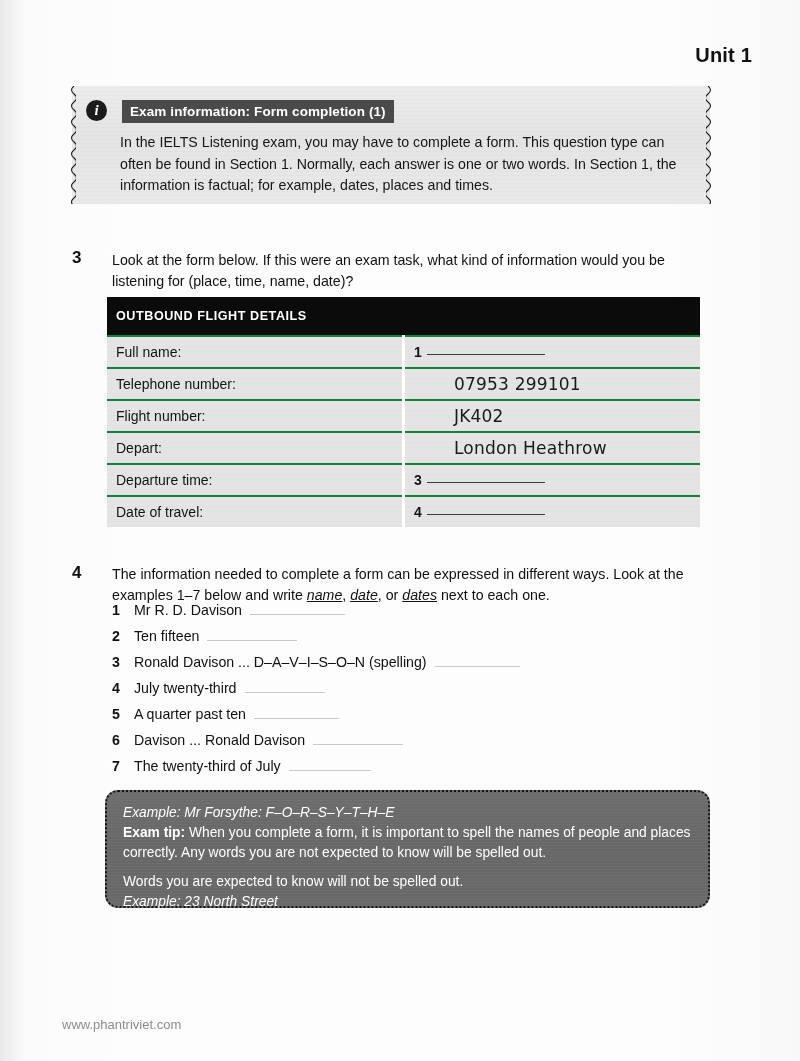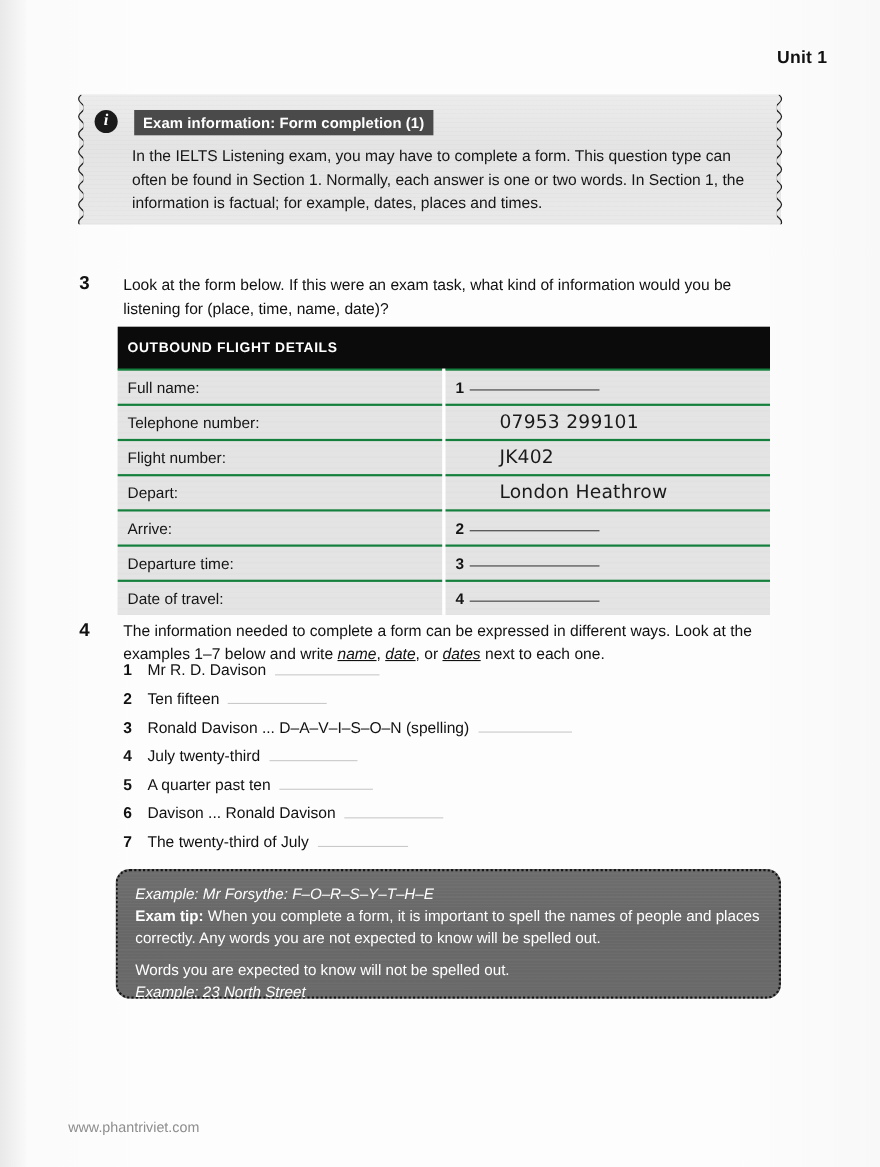--- a/index.html
+++ b/index.html
@@ -29,21 +29,21 @@
     left: 0; top: 0; bottom: 0; width: 26px;
     background: linear-gradient(90deg, rgba(0,0,0,0.07), rgba(0,0,0,0));
     pointer-events: none;
   }
 
   
   .unit-header {
     position: absolute;
     top: 44px;
     right: 48px;
-    font-size: 16px;
+    font-size: 20px;
     font-weight: bold;
     letter-spacing: 0.2px;
     color: #111;
   }
 
   
   .info-box {
     position: absolute;
     left: 72px;
     top: 86px;
@@ -336,24 +336,20 @@
         </tr>
         <tr>
           <td class="cell-label">Flight number:</td>
           <td class="cell-answer"><span class="hand">JK402</span></td>
         </tr>
         <tr>
           <td class="cell-label">Depart:</td>
           <td class="cell-answer"><span class="hand">London Heathrow</span></td>
         </tr>
         <tr>
-          <td class="cell-label">Arrive:</td>
-          <td class="cell-answer"><span class="blank-num">2</span><span class="blank-line"></span></td>
-        </tr>
-        <tr>
           <td class="cell-label">Departure time:</td>
           <td class="cell-answer"><span class="blank-num">3</span><span class="blank-line"></span></td>
         </tr>
         <tr>
           <td class="cell-label">Date of travel:</td>
           <td class="cell-answer"><span class="blank-num">4</span><span class="blank-line"></span></td>
         </tr>
       </tbody>
   </table>
 

